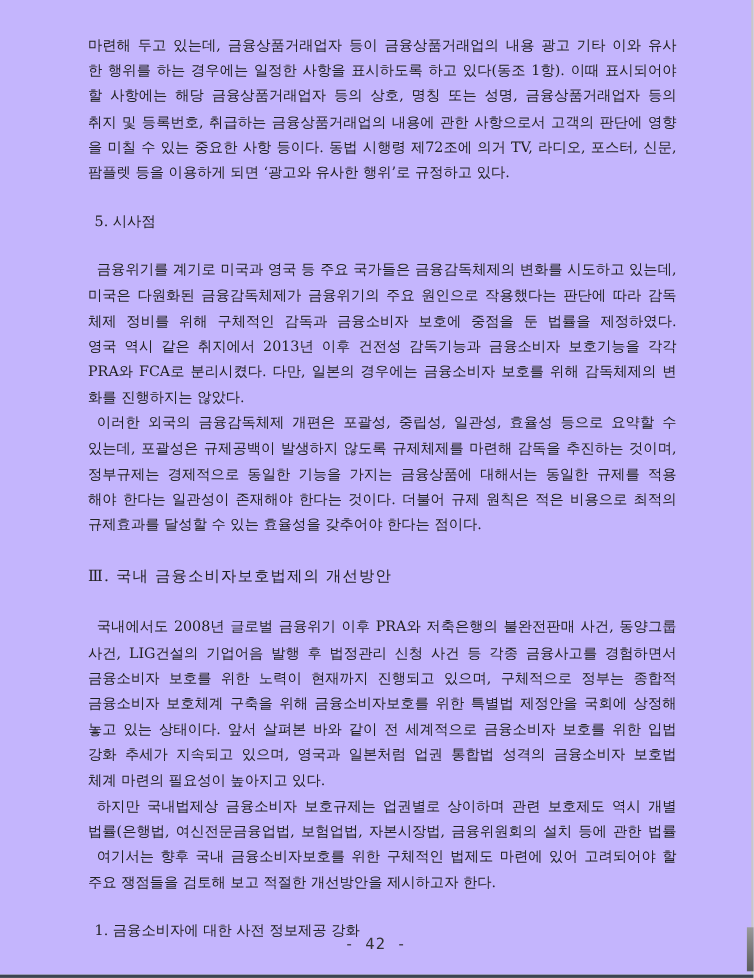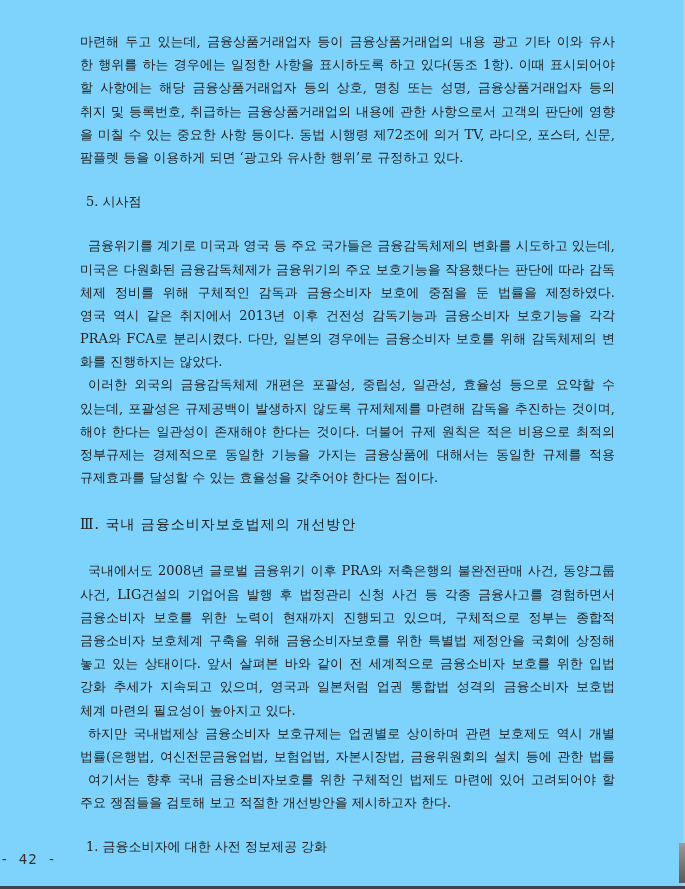--- a/index.html
+++ b/index.html
@@ -1,29 +1,29 @@
 <!DOCTYPE html>
 <html><head>
 <meta charset="utf-8">
 <style>
   html, body { margin:0; padding:0; background:#ffffff; }
   body { width:685px; height:889px; position:relative; overflow:hidden;
          font-family: "DejaVu Serif", "Liberation Serif", serif; color:#222; }
   .page { position:absolute; left:0; top:0; width:683px; height:886px;
-          background:#7dd3fc; border-right:2px solid #c8c8c8;text-decoration:underline; }
+          background:#c4b5fd; border-right:2px solid #c8c8c8;text-decoration:underline; }
   .bottom-border { position:absolute; left:0; top:886px; width:685px; height:3px; background:#3d4450; }
   .shadow { position:absolute; left:679px; top:843px; width:6px; height:40px;
             background:linear-gradient(#9a9a9a,#5a5a5a); }
   .content { position:absolute; left:80px; top:30px; width:535px; font-size:13px; line-height:23.2px; }
   .line { white-space:nowrap; text-align:justify; text-align-last:justify; height:23.2px; overflow:visible; }
   .line.last { text-align-last:left; }
   .indent { padding-left:8px; }
   .sub-heading { font-size:13px; margin-top:21px; margin-bottom:21px; padding-left:6px; }
   .heading { font-size:14px; letter-spacing:1px; margin-top:22px; margin-bottom:22px; height:26px; line-height:26px; }
-  .page-number { position:absolute; left:0; width:683px; top:851px; text-align:left;
+  .page-number { position:absolute; left:0; width:683px; top:851px; text-align:center;
                  font-family:"DejaVu Sans Mono","Liberation Mono",monospace; font-size:14px; color:#333; letter-spacing:1px; }
 </style>
 </head>
 <body>
 
 <div class="page">
   <div class="content">
 
     <div>
       <div class="line">마련해 두고 있는데, 금융상품거래업자 등이 금융상품거래업의 내용 광고 기타 이와 유사</div>
@@ -31,32 +31,32 @@
       <div class="line">할 사항에는 해당 금융상품거래업자 등의 상호, 명칭 또는 성명, 금융상품거래업자 등의</div>
       <div class="line">취지 및 등록번호, 취급하는 금융상품거래업의 내용에 관한 사항으로서 고객의 판단에 영향</div>
       <div class="line">을 미칠 수 있는 중요한 사항 등이다. 동법 시행령 제72조에 의거 TV, 라디오, 포스터, 신문,</div>
       <div class="line last">팜플렛 등을 이용하게 되면 ‘광고와 유사한 행위’로 규정하고 있다.</div>
     </div>
 
     <div class="sub-heading">5. 시사점</div>
 
     <div>
       <div class="line indent">금융위기를 계기로 미국과 영국 등 주요 국가들은 금융감독체제의 변화를 시도하고 있는데,</div>
-      <div class="line">미국은 다원화된 금융감독체제가 금융위기의 주요 보호기능을 작용했다는 판단에 따라 감독</div>
+      <div class="line">미국은 다원화된 금융감독체제가 금융위기의 주요 원인으로 작용했다는 판단에 따라 감독</div>
       <div class="line">체제 정비를 위해 구체적인 감독과 금융소비자 보호에 중점을 둔 법률을 제정하였다.</div>
       <div class="line">영국 역시 같은 취지에서 2013년 이후 건전성 감독기능과 금융소비자 보호기능을 각각</div>
       <div class="line">PRA와 FCA로 분리시켰다. 다만, 일본의 경우에는 금융소비자 보호를 위해 감독체제의 변</div>
       <div class="line last">화를 진행하지는 않았다.</div>
     </div>
 
     <div>
       <div class="line indent">이러한 외국의 금융감독체제 개편은 포괄성, 중립성, 일관성, 효율성 등으로 요약할 수</div>
       <div class="line">있는데, 포괄성은 규제공백이 발생하지 않도록 규제체제를 마련해 감독을 추진하는 것이며,</div>
+      <div class="line">정부규제는 경제적으로 동일한 기능을 가지는 금융상품에 대해서는 동일한 규제를 적용</div>
       <div class="line">해야 한다는 일관성이 존재해야 한다는 것이다. 더불어 규제 원칙은 적은 비용으로 최적의</div>
-      <div class="line">정부규제는 경제적으로 동일한 기능을 가지는 금융상품에 대해서는 동일한 규제를 적용</div>
       <div class="line last">규제효과를 달성할 수 있는 효율성을 갖추어야 한다는 점이다.</div>
     </div>
 
     <div class="heading">Ⅲ. 국내 금융소비자보호법제의 개선방안</div>
 
     <div>
       <div class="line indent">국내에서도 2008년 글로벌 금융위기 이후 PRA와 저축은행의 불완전판매 사건, 동양그룹</div>
       <div class="line">사건, LIG건설의 기업어음 발행 후 법정관리 신청 사건 등 각종 금융사고를 경험하면서</div>
       <div class="line">금융소비자 보호를 위한 노력이 현재까지 진행되고 있으며, 구체적으로 정부는 종합적</div>
       <div class="line">금융소비자 보호체계 구축을 위해 금융소비자보호를 위한 특별법 제정안을 국회에 상정해</div>

